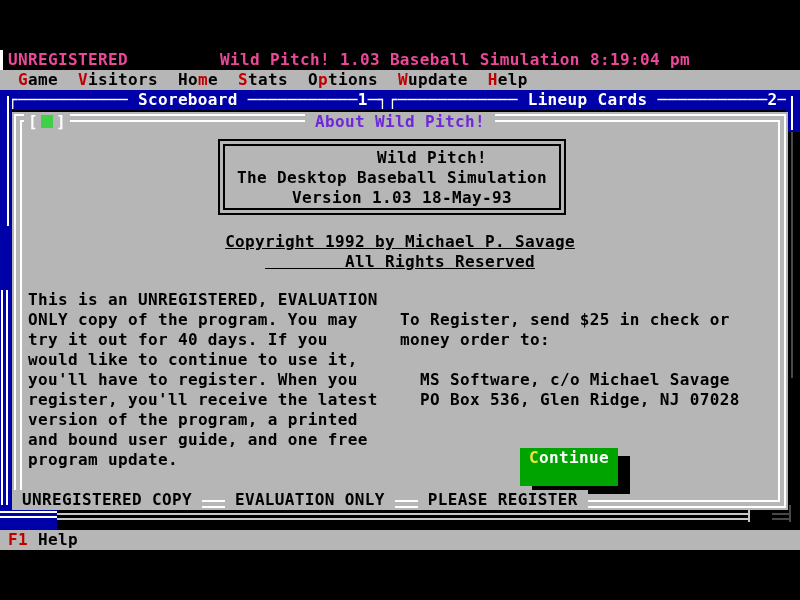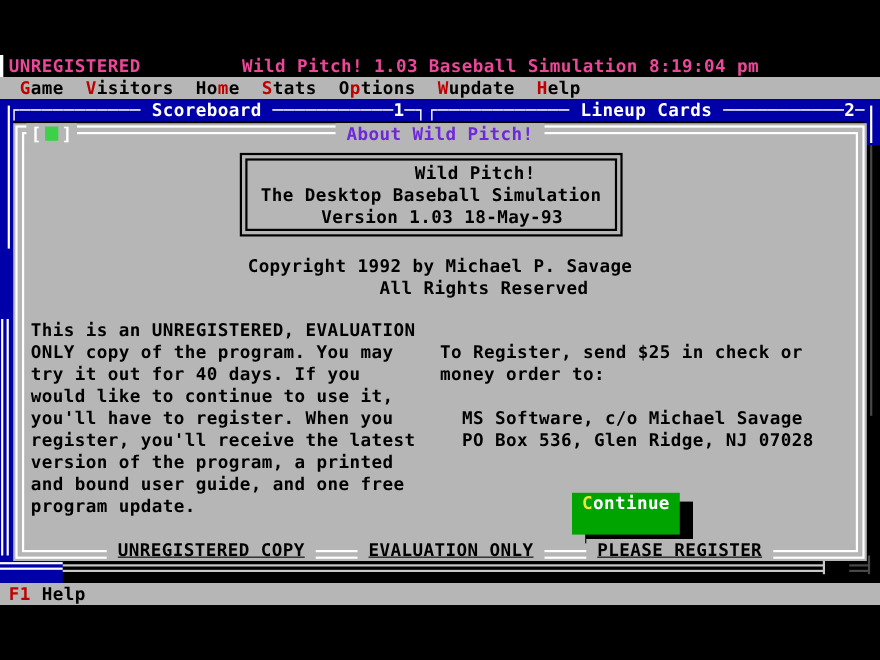--- a/index.html
+++ b/index.html
@@ -41,31 +41,31 @@
   .dlg-title { position:absolute; top:0; left:50%; transform:translateX(-50%);
                background:#b6b6b6; color:#6d28d9; padding:0 10px; z-index:6; }
   .close-btn { position:absolute; top:0; left:12px; background:#b6b6b6; color:#fff;
                padding:0 4px; z-index:6; cursor:pointer; }
   .close-sq { display:inline-block; width:12px; height:13px; background:#3fd04a;
               margin:0 3px; vertical-align:-1px; }
 
   .about-box { position:absolute; left:211px; top:32px; width:338px; height:66px;
                border:2px solid #000; box-shadow:0 0 0 3px #b6b6b6, 0 0 0 5px #000;
                text-align:center; padding-top:2px; white-space:pre; }
-  .copyright { position:absolute; left:0; top:120px; width:100%; text-align:center; white-space:pre; }
+  .copyright { position:absolute; left:0; top:120px; width:100%; text-align:center; white-space:pre;text-decoration:underline; }
   .left-para { position:absolute; left:16px; top:178px; white-space:pre; }
   .right-block { position:absolute; left:388px; top:198px; white-space:pre; }
 
   .continue-btn { position:absolute; left:508px; top:336px; width:98px; height:38px;
                   background:#00a400; color:#fff; text-align:center;
                   box-shadow:12px 8px 0 0 #000; cursor:pointer; }
   .continue-btn .hot { color:#ece73e; }
 
   .dlg-footer { position:absolute; left:0; top:378px; width:100%; height:20px;
-                display:flex; justify-content:center; gap:38px;text-decoration:underline; }
+                display:flex; gap:23px; }
   .dlg-footer span { background:#b6b6b6; padding:0 10px; }
 
   
   .statusbar { left:0; top:530px; width:800px; height:20px; background:#b6b6b6; color:#000;
                display:flex; align-items:flex-start; padding-left:8px; }
   .sb-f1 { color:#c00000; }
   .sb-help { margin:0 12px 0 10px; }
   .vsep { width:2px; background:#000; }
   .sb-msg { margin-left:14px; }
 </style>

